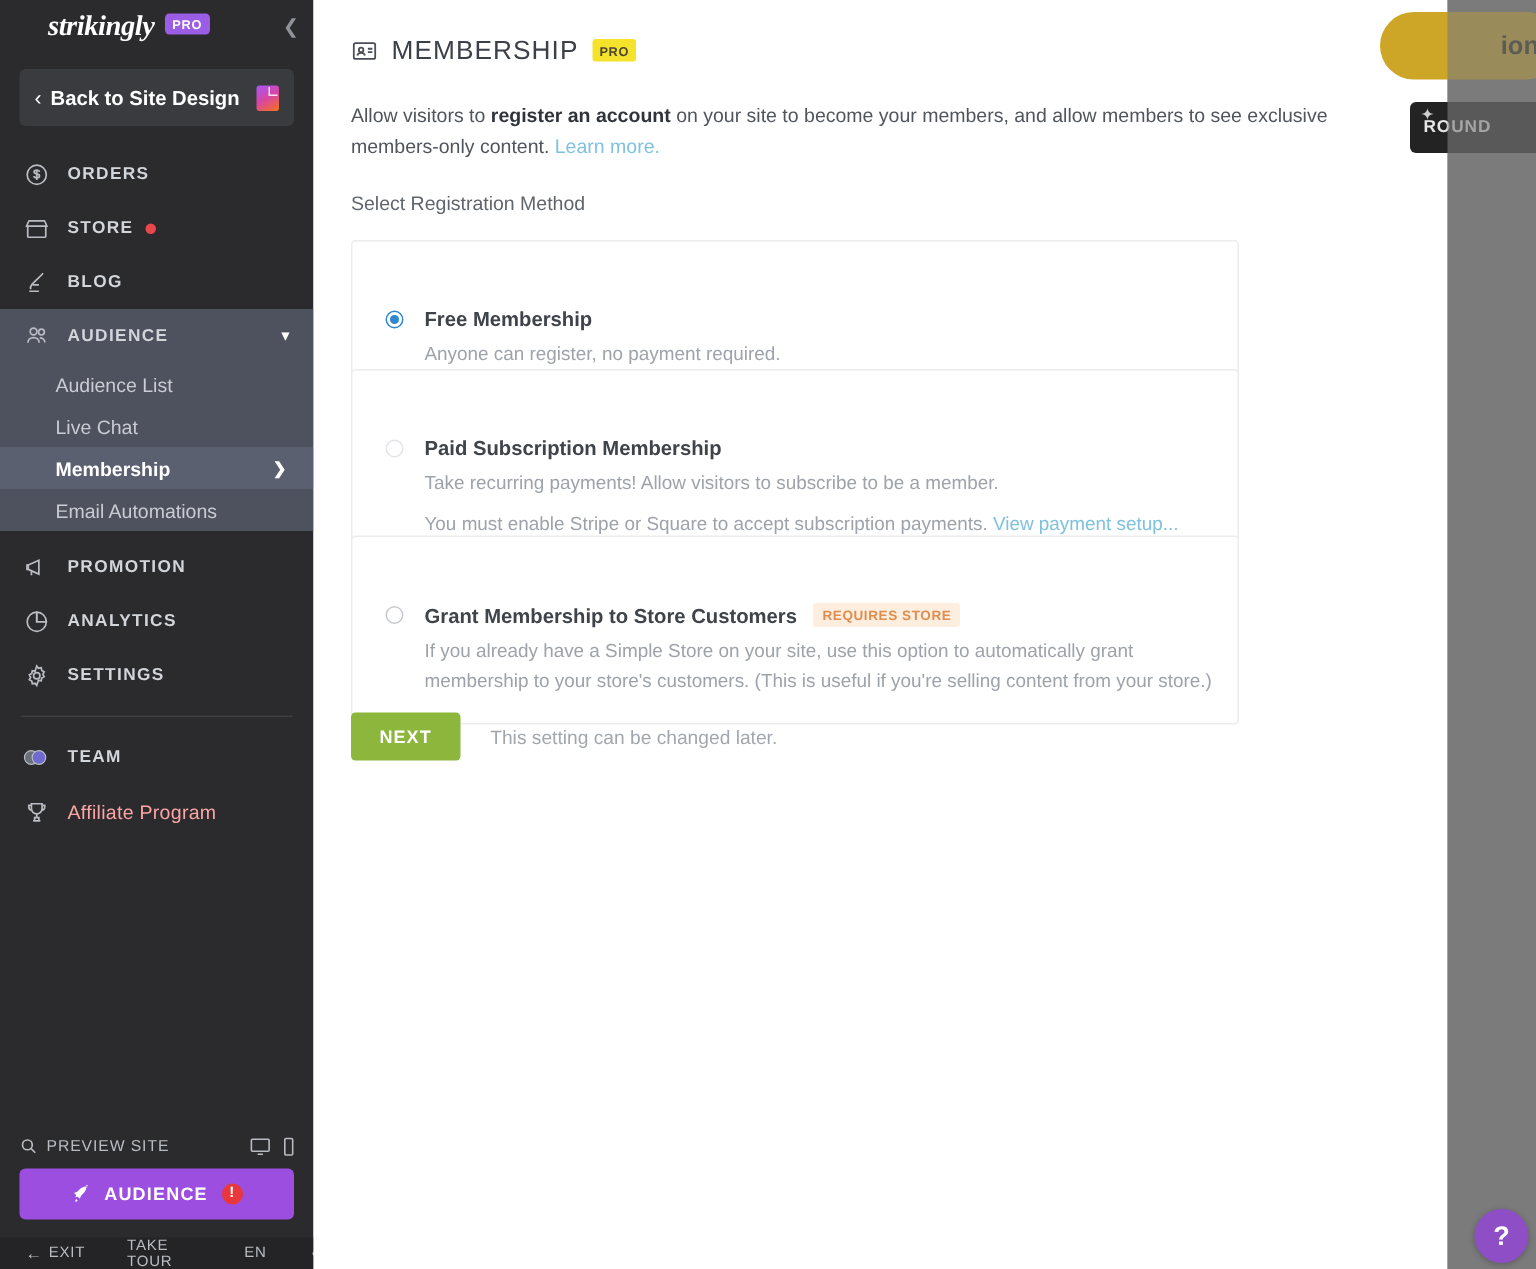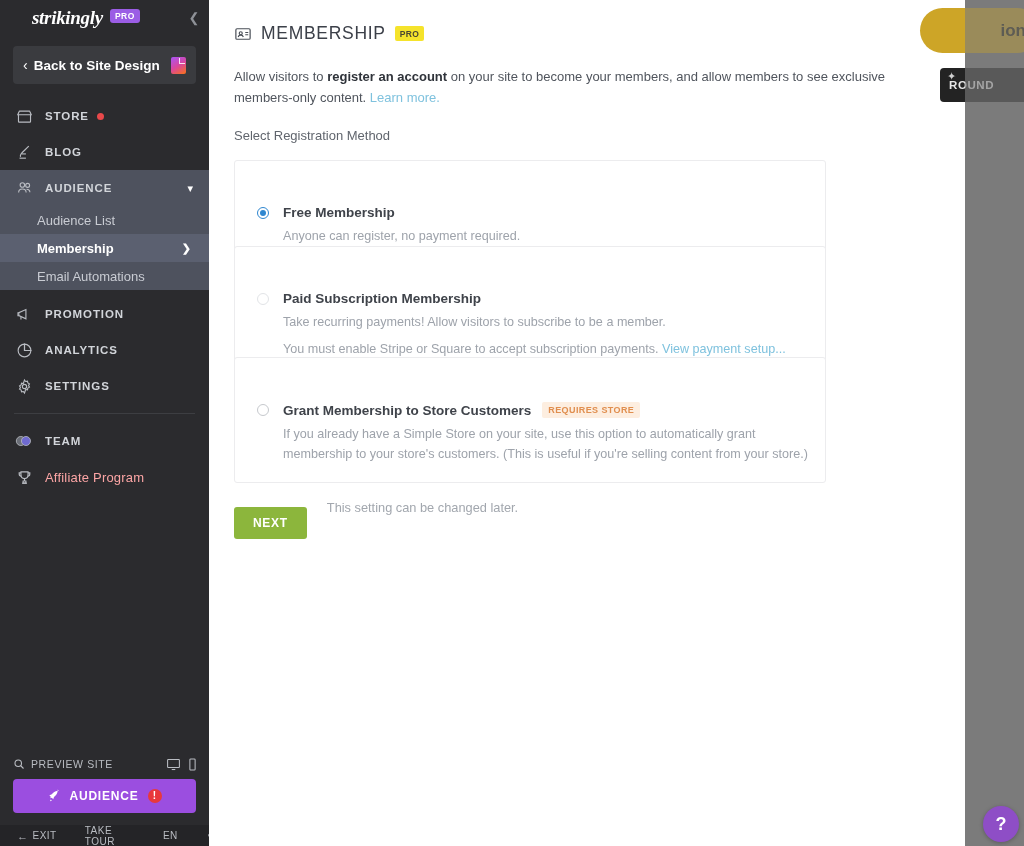--- a/index.html
+++ b/index.html
@@ -178,21 +178,21 @@
   .opt-desc {
     margin-left: 26px; margin-top: 7px;
     font-size: 12.6px; color: #9ea3ab; line-height: 1.58;
   }
   .opt-desc.w2 { width: 545px; }
 
   .next-row { position: absolute; left: 234px; top: 475px; display: flex; align-items: center; }
   .next-btn {
     background: #8cb63c; color: #fff; font-size: 12px; font-weight: bold;
     letter-spacing: .7px; padding: 9px 19px; border-radius: 3px;
-    border: none; cursor: pointer; font-family: "Liberation Sans", sans-serif; margin-top: 32px;
+    border: none; cursor: pointer; font-family: "Liberation Sans", sans-serif;
   }
   .next-note { margin-left: 20px; font-size: 12.8px; color: #a2a7ae; }
 
   
   #right-strip {
     position: absolute; left: 965px; top: 0;
     width: 59px; height: 846px;
     background: #7b7b7b;
   }
   .gold-pill {
@@ -242,20 +242,29 @@
     </div>
 
     <div class="back-btn">
       <span class="back-chevron">‹</span>
       <span class="back-label">Back to Site Design</span>
       <span class="back-icon"></span>
     </div>
 
     <div class="nav">
 
+      <div class="nav-item">
+        <span class="ic">
+          <svg width="17" height="17" viewBox="0 0 24 24" fill="none" stroke="currentColor" stroke-width="1.6">
+            <circle cx="12" cy="12" r="9"></circle>
+              <path d="M12 7v10M14.5 9.3c0-1-1.1-1.6-2.5-1.6s-2.5.6-2.5 1.7 1 1.5 2.5 1.8 2.6.8 2.6 1.9-1.1 1.7-2.6 1.7-2.6-.6-2.6-1.6"></path>
+          </svg>
+        </span>
+        <span class="nav-label">ORDERS</span>
+      </div>
 
       <div class="nav-item">
         <span class="ic">
           <svg width="17" height="17" viewBox="0 0 24 24" fill="none" stroke="currentColor" stroke-width="1.6">
             <path d="M3.5 9.5V19a1 1 0 001 1h15a1 1 0 001-1V9.5"></path>
               <path d="M2.5 9.5l1.8-4.3a1 1 0 01.9-.7h13.6a1 1 0 01.9.7l1.8 4.3z"></path>
           </svg>
         </span>
         <span class="nav-label">STORE</span>
         <span class="dot-red"></span>
@@ -282,20 +291,23 @@
               <path d="M14 13.6c2.5 0 4.5 1.6 4.5 4.1"></path>
             </svg>
           </span>
           <span class="nav-label">AUDIENCE</span>
           <span class="chev-down">▾</span>
         </div>
 
         <div class="sub-item">
           <span>Audience List</span>
         </div>
+        <div class="sub-item">
+          <span>Live Chat</span>
+        </div>
         <div class="sub-item active">
           <span>Membership</span>
           <span class="chev-right">❯</span>
         </div>
         <div class="sub-item">
           <span>Email Automations</span>
         </div>
       </div>
 
       <div class="nav-item" style="margin-top:6px">

